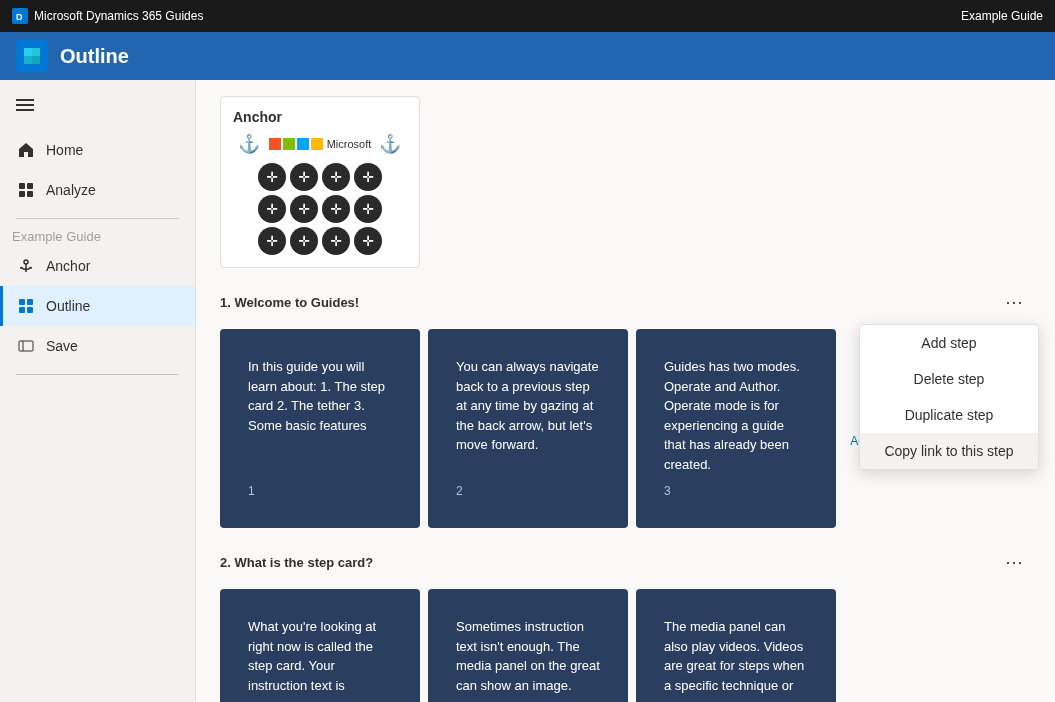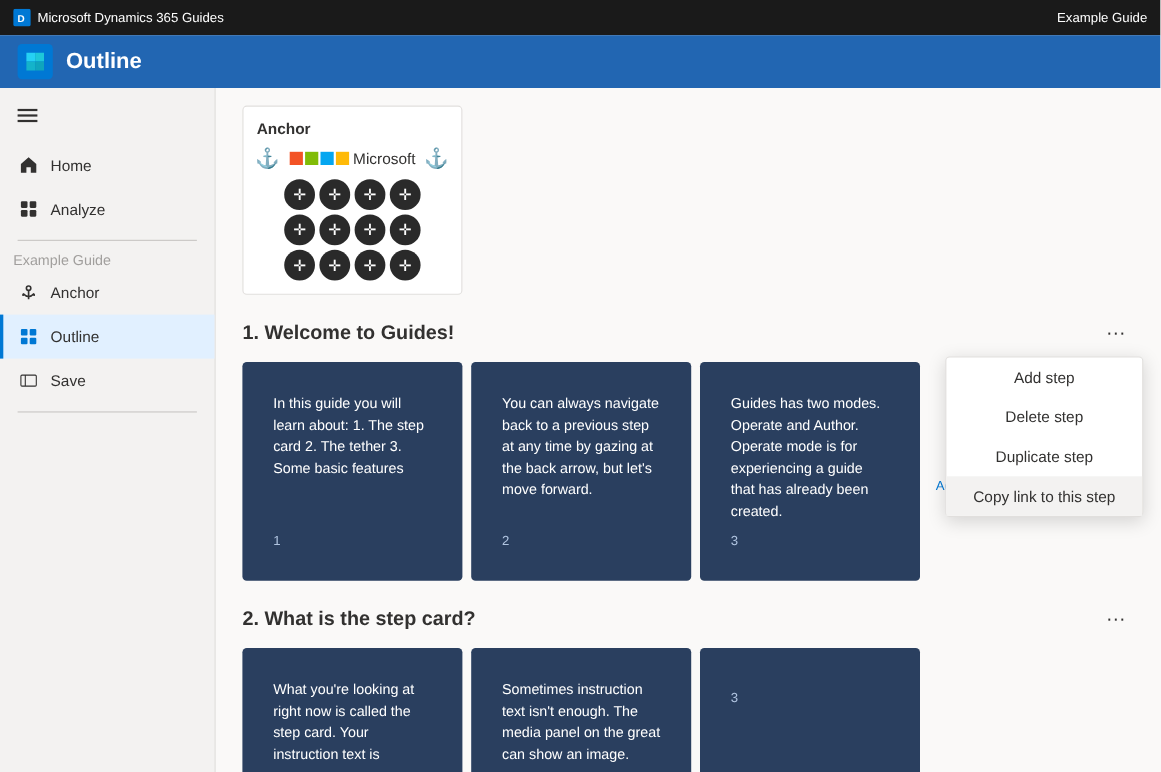--- a/index.html
+++ b/index.html
@@ -112,21 +112,21 @@
       color: white;
       font-size: 14px;
     }
 
     
     .task-section { margin-bottom: 20px; }
     .task-header {
       display: flex; align-items: center; justify-content: space-between;
       margin-bottom: 12px;
     }
-    .task-title { font-size: 18px; font-weight: 600; color: #323130; }
+    .task-title { font-size: 13px; font-weight: 600; color: #323130; }
     .task-menu-btn {
       background: none; border: none; cursor: pointer;
       font-size: 18px; color: #323130; padding: 4px 8px;
     }
 
     
     .step-cards-row { display: flex; gap: 8px; align-items: stretch; }
     .step-card {
       background: #2a3f5f;
       border-radius: 4px;
@@ -280,21 +280,21 @@
     <div class="anchor-card">
       <div class="anchor-card-title">Anchor</div>
       <div class="anchor-card-content">
         <div class="anchor-logos">
           <span class="anchor-icon">⚓</span>
           <div style="display:flex; align-items:center; gap:2px;">
             <span style="display:inline-block; width:12px; height:12px; background:#f35325;"></span>
             <span style="display:inline-block; width:12px; height:12px; background:#81bc06;"></span>
             <span style="display:inline-block; width:12px; height:12px; background:#05a6f0;"></span>
             <span style="display:inline-block; width:12px; height:12px; background:#ffba08;"></span>
-            <span style="font-size:14px; color:#323130; margin-left:2px;">Microsoft</span>
+            <span style="font-size:11px; color:#323130; margin-left:2px;">Microsoft</span>
           </div>
           <span class="anchor-icon">⚓</span>
         </div>
         <div class="anchor-grid">
           <div class="anchor-dot">✛</div>
           <div class="anchor-dot">✛</div>
           <div class="anchor-dot">✛</div>
           <div class="anchor-dot">✛</div>
           <div class="anchor-dot">✛</div>
           <div class="anchor-dot">✛</div>
@@ -357,19 +357,20 @@
           <div class="step-card-text">What you're looking at right now is called the step card.
 
 Your instruction text is</div>
           <div class="step-card-num">1</div>
         </div>
         <div class="step-card">
           <div class="step-card-text">Sometimes instruction text isn't enough. The media panel on the great can show an image.</div>
           <div class="step-card-num">2</div>
         </div>
         <div class="step-card">
+          <div class="step-card-text">The media panel can also play videos. Videos are great for steps when a specific technique or</div>
           <div class="step-card-num">3</div>
         </div>
       </div>
     </div>
 
   </div>
 </div>
 
 </body></html>

